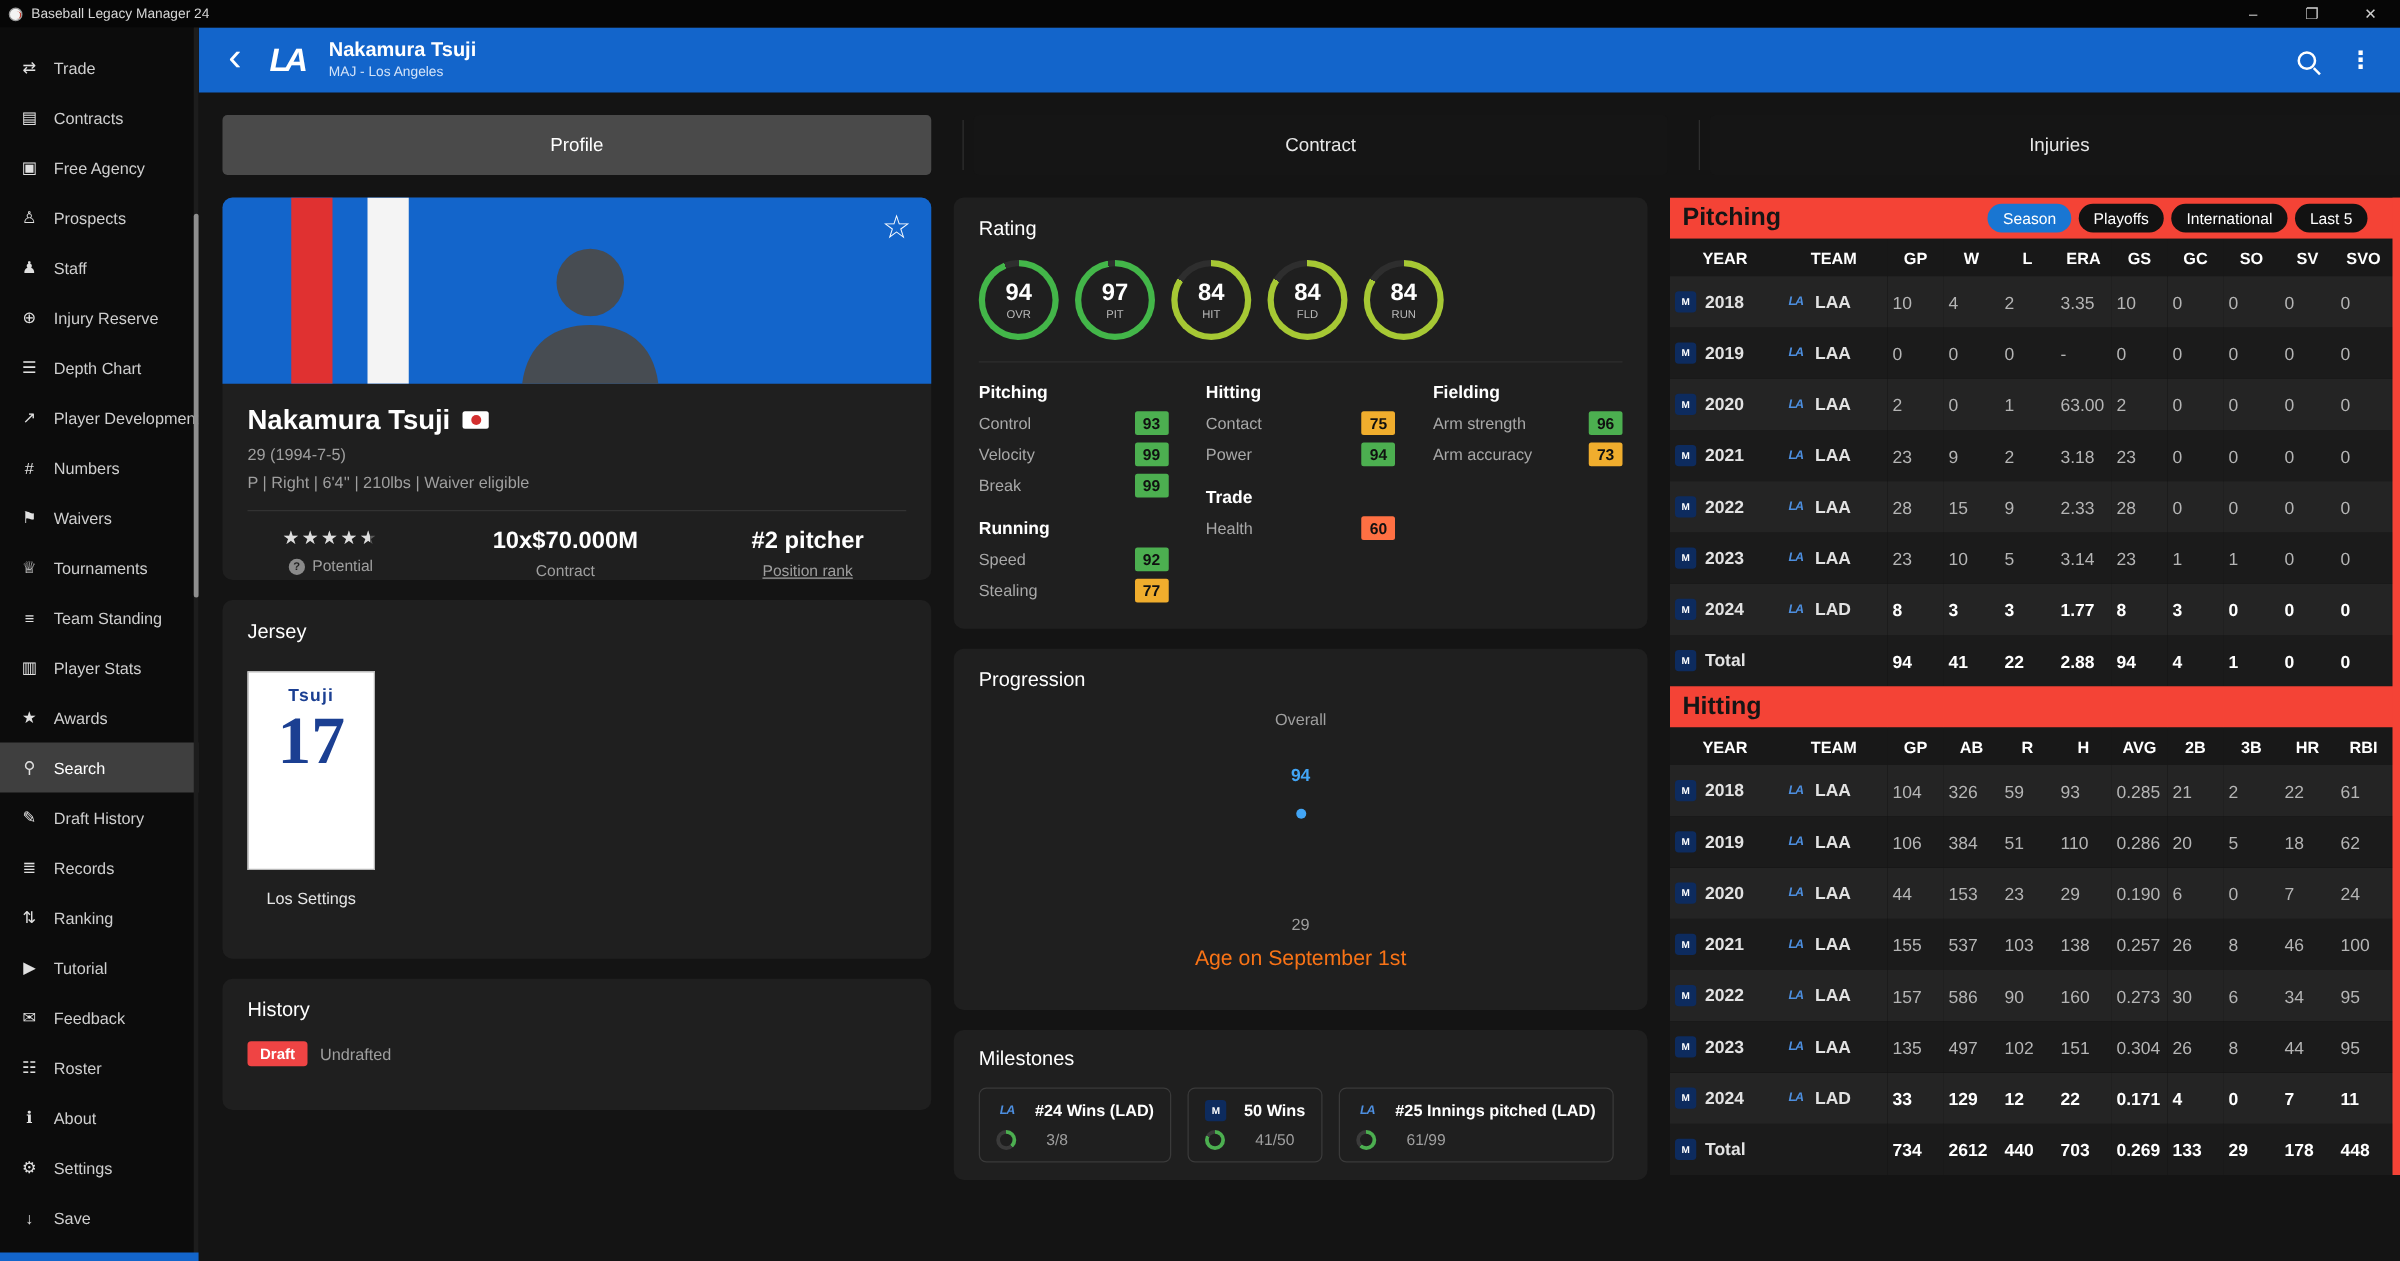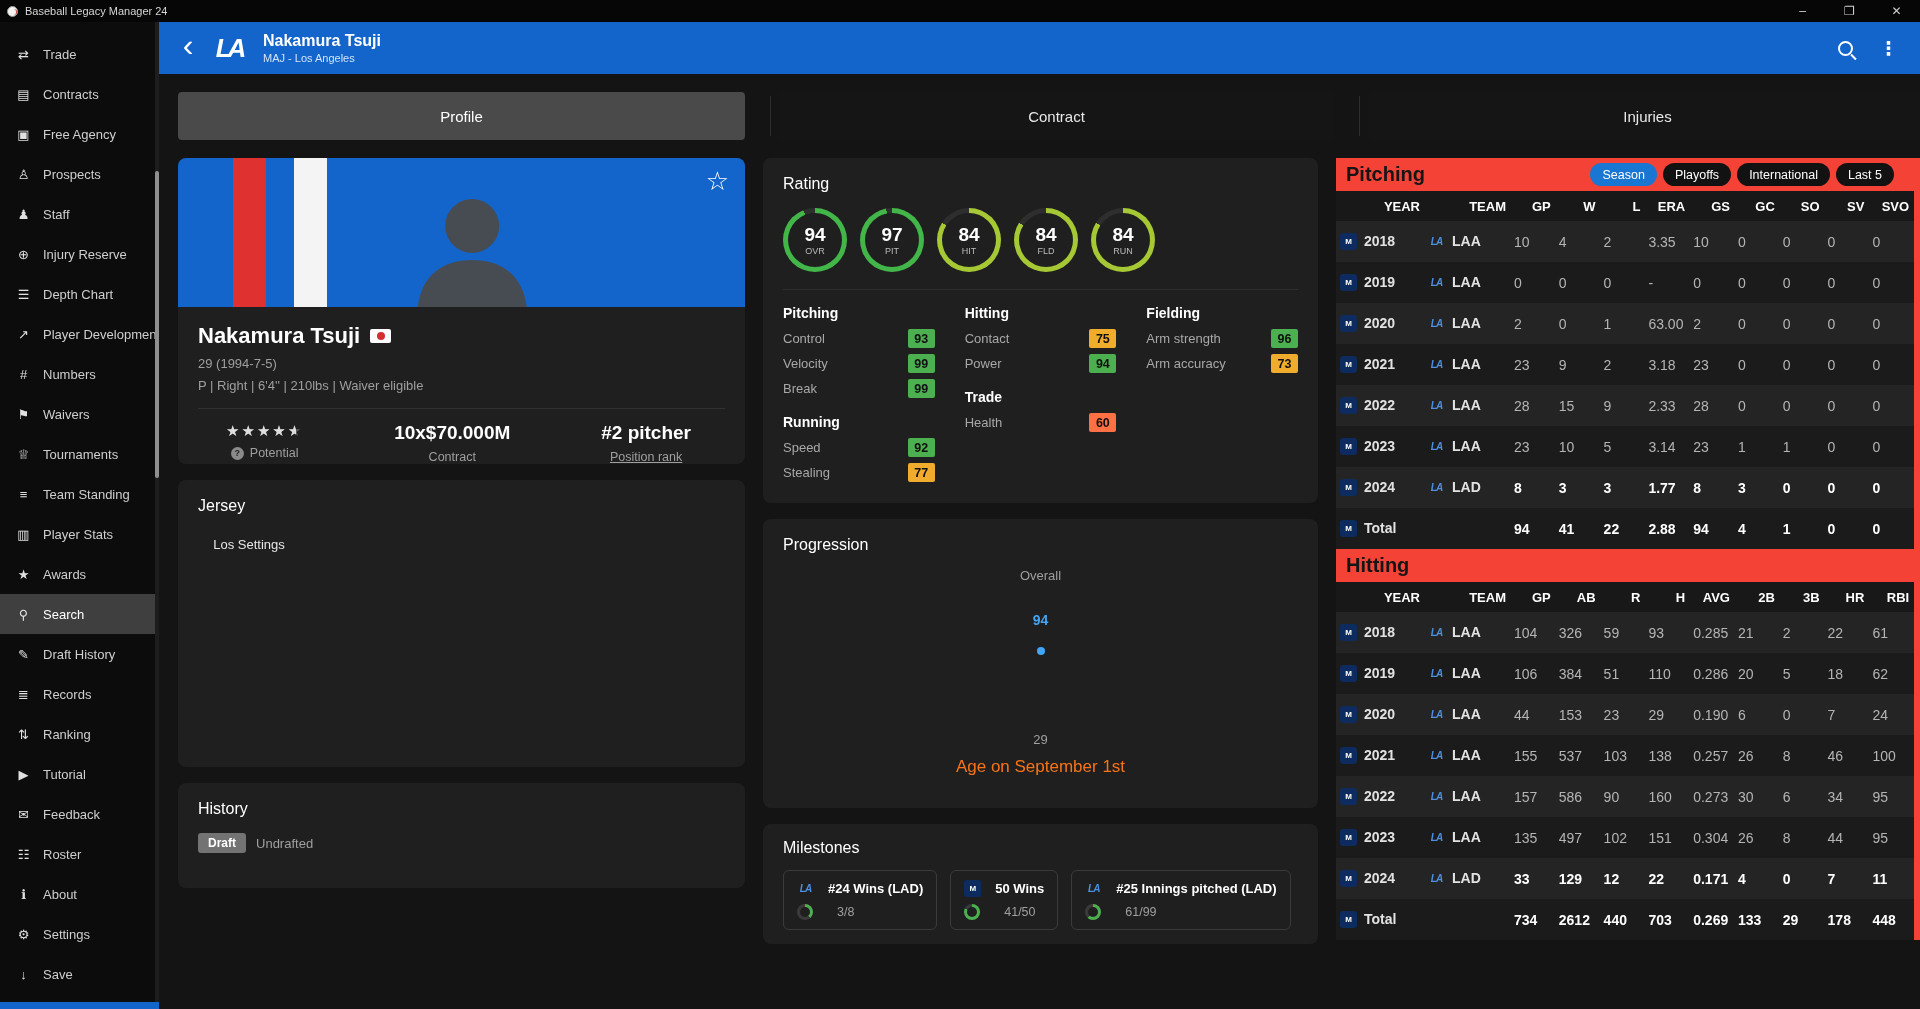--- a/index.html
+++ b/index.html
@@ -76,21 +76,21 @@
   .jersey-card{padding:17px 20px;height:287px}
   .jersey-wrap{margin-top:22px;width:102px;text-align:center}
   .jersey{width:102px;height:159px;background:#fff;border:1px solid #b9b9b9;display:flex;flex-direction:column;align-items:center;padding-top:10px}
   .jersey-name{color:#1b3f92;font-weight:bold;font-size:14px;letter-spacing:1px}
   .jersey-num{color:#1b3f92;font-weight:bold;font-size:54px;line-height:1.05;font-family:"Liberation Serif","DejaVu Serif",serif}
   .jersey-team{margin-top:15px;color:#e6e6e6;font-size:13px;text-align:center;width:102px}
 
   
   .hist-card{padding:17px 20px;height:105px}
   .hist-row{margin-top:15px;display:flex;align-items:center;gap:10px}
-  .draft-pill{background:#737373;color:#fff;font-size:12px;font-weight:bold;padding:3px 10px;border-radius:3px}
+  .draft-pill{background:#ef4444;color:#fff;font-size:12px;font-weight:bold;padding:3px 10px;border-radius:3px}
   .hist-val{color:#9f9f9f;font-size:13px}
 
   
   .rating-card{padding:17px 20px;height:345px}
   .gauges{display:flex;gap:13px;margin-top:15px}
   .gauge{width:64px;height:64px;border-radius:50%;position:relative;flex:none;
     background:conic-gradient(var(--c) calc(var(--p)*1%), #2e2e2e 0)}
   .gauge-inner{position:absolute;inset:5px;background:#1f1f1f;border-radius:50%;display:flex;flex-direction:column;align-items:center;justify-content:center}
   .g-val{font-size:19px;font-weight:bold;color:#fff;line-height:1}
   .g-lbl{font-size:9px;color:#bbb;margin-top:2px}
@@ -124,21 +124,21 @@
   .m-ring::after{content:"";position:absolute;inset:3px;background:#1f1f1f;border-radius:50%}
 
   
   .stats-panel{position:relative;overflow:hidden}
   .red-bar{background:#f44336;height:33px;display:flex;align-items:center;padding:0 10px}
   .red-title{font-size:20px;font-weight:bold;color:#151515}
   .filters{margin-left:auto;display:flex;gap:6px;margin-right:16px}
   .filter-pill{height:23px;padding:0 12px;border-radius:12px;background:#121212;color:#fff;font-size:12.5px;display:inline-flex;align-items:center;cursor:pointer;white-space:nowrap}
   .filter-pill.active{background:#1976d2}
   table.stats-table{border-collapse:collapse;table-layout:fixed;width:622px}
-  .stats-table th{height:30px;background:#181818;color:#fff;font-size:13px;font-weight:bold;text-align:right;padding:0 4px;white-space:nowrap}
+  .stats-table th{height:30px;background:#181818;color:#fff;font-size:13px;font-weight:bold;text-align:center;padding:0 4px;white-space:nowrap}
   .stats-table th:nth-child(1){width:88px}
   .stats-table th:nth-child(2){width:86px}
   .stats-table td{height:41px;font-size:14px;color:#b5b5b5;padding:0 4px;white-space:nowrap;overflow:hidden}
   .stats-table tbody tr:nth-child(odd){background:#242424}
   .stats-table tbody tr:nth-child(even){background:#1b1b1b}
   .stats-table tr.hl td, .stats-table tr.total td{color:#fff;font-weight:bold}
   .y-txt,.t-txt{color:#e2e2e2;font-weight:bold;font-size:14px}
   .mini-logo{display:inline-flex;width:17px;height:17px;align-items:center;justify-content:center;border-radius:3px;font-size:8px;font-weight:bold;vertical-align:middle;margin-right:7px;flex:none}
   .mini-logo.m{background:#0d2b5e;color:#fff}
   .mini-logo.la{background:transparent;color:#4d8fe0;font-style:italic;font-size:10px;letter-spacing:-1px}
@@ -324,20 +324,24 @@
                 <div class="big-val">#2 pitcher</div>
                 <div class="sub-lbl underline">Position rank</div>
               </div>
             </div>
           </div>
         </div>
 
         <div class="card jersey-card">
           <div class="card-title">Jersey</div>
           <div class="jersey-wrap">
+            <div class="jersey">
+              <div class="jersey-name">Tsuji</div>
+              <div class="jersey-num">17</div>
+            </div>
             <div class="jersey-team">Los Settings</div>
           </div>
         </div>
 
         <div class="card hist-card">
           <div class="card-title">History</div>
           <div class="hist-row">
             <span class="draft-pill">Draft</span>
             <span class="hist-val">Undrafted</span>
           </div>

